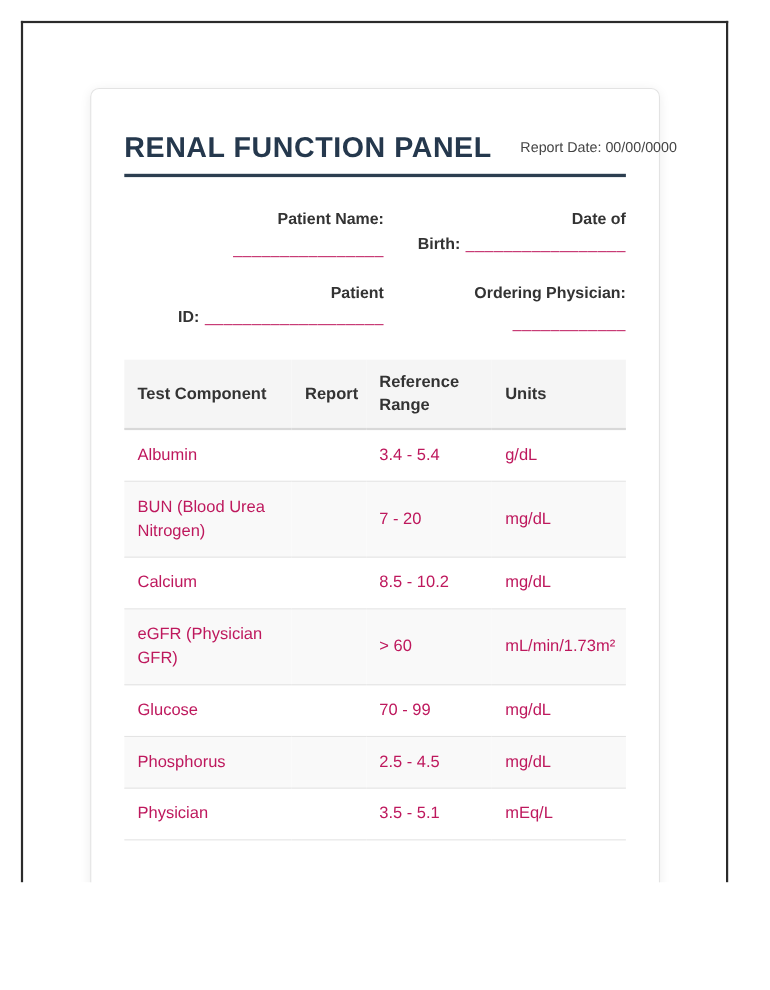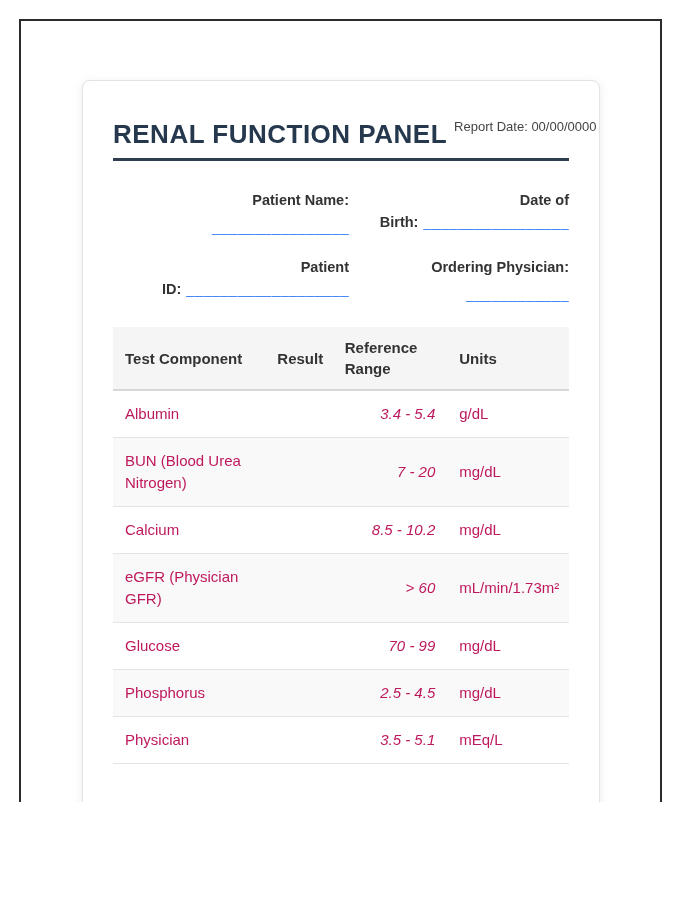--- a/index.html
+++ b/index.html
@@ -32,22 +32,22 @@
     background: #ffffff;
     border: 1px solid #e3e3e3;
     border-radius: 8px;
     box-shadow: 0 2px 10px rgba(0,0,0,0.08);
     padding: 38px 30px 30px 30px;
   }
 
   
   .title-row {
     display: flex;
-    align-items: flex-start;
-    gap: 7px;
+    align-items: center;
+    gap: 26px;
   }
   .report-title {
     font-size: 26px;
     font-weight: 700;
     letter-spacing: 0.5px;
     color: #25384d;
     line-height: 1.2;
     white-space: nowrap;
   }
   .report-date {
@@ -67,21 +67,21 @@
   .patient-grid {
     display: grid;
     grid-template-columns: 236px 1fr;
     row-gap: 18px;
     margin-top: 28px;
     font-size: 14.5px;
     line-height: 22px;
     text-align: right;
   }
   .field .label { font-weight: 700; color: #333; }
-  .field .blank { color: #3b82f6; letter-spacing: 0.5px; }
+  .field .blank { color: #be185d; letter-spacing: 0.5px; }
   .field.inline .blank { margin-left: 5px; }
   .field.below .blank { display: block; margin-top: 5px; }
 
   
   table.results {
     width: 100%;
     margin-top: 22px;
     border-collapse: collapse;
     table-layout: fixed;
   }
@@ -98,21 +98,21 @@
   }
   table.results td {
     padding: 12px 12px;
     border-bottom: 1px solid #e4e4e4;
     font-size: 15px;
     color: #be185d;
     line-height: 22px;
     vertical-align: middle;
   }
   table.results tbody tr:nth-child(even) { background: #f9f9f9; }
-  td.range { font-style: italic; color: #555; font-size: 14px; text-align: right; }
+  td.range { color: #555; font-size: 14px; }
   td.units { color: #666; font-size: 13.5px; }
 
   .col-component { width: 33.4%; }
   .col-result    { width: 14.8%; }
   .col-range     { width: 25.1%; }
   .col-units     { width: 26.7%; }
 </style>
 </head>
 <body>
 
@@ -151,21 +151,21 @@
     <table class="results">
       <colgroup>
         <col class="col-component">
           <col class="col-result">
           <col class="col-range">
           <col class="col-units">
       </colgroup>
       <thead>
         <tr>
           <th>Test Component</th>
-          <th>Result</th>
+          <th>Report</th>
           <th>Reference Range</th>
           <th>Units</th>
         </tr>
       </thead>
       <tbody>
 
           <tr>
             <td class="component">Albumin</td>
             <td class="result"></td>
             <td class="range">3.4 - 5.4</td>

